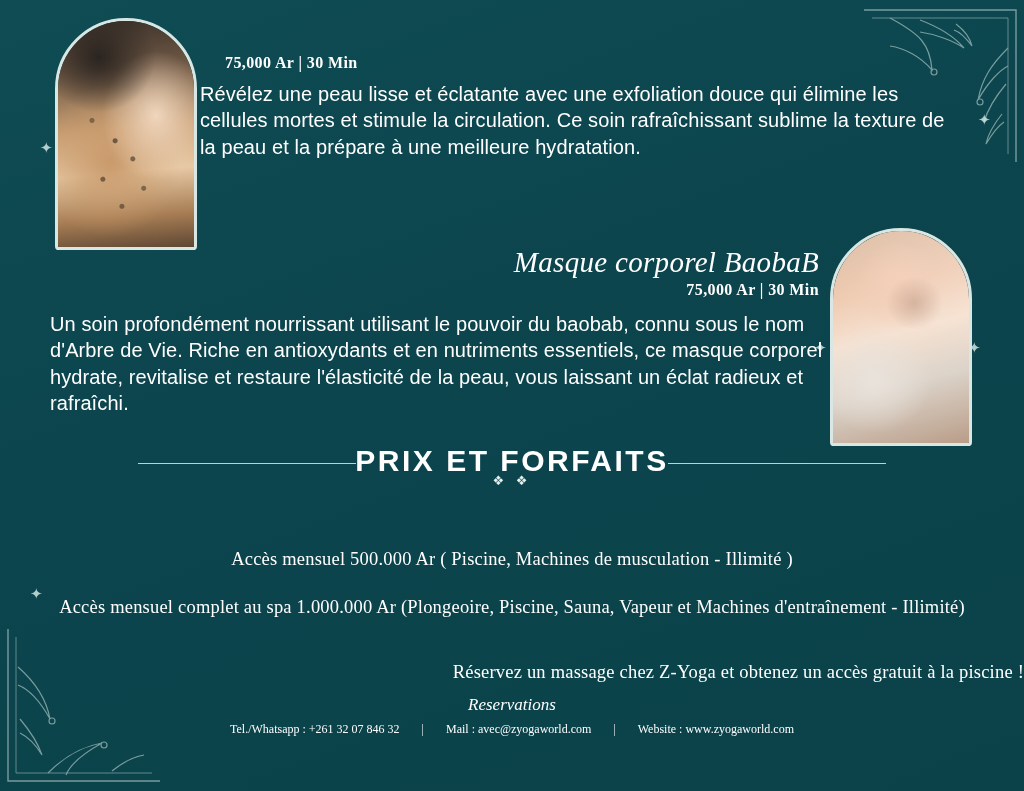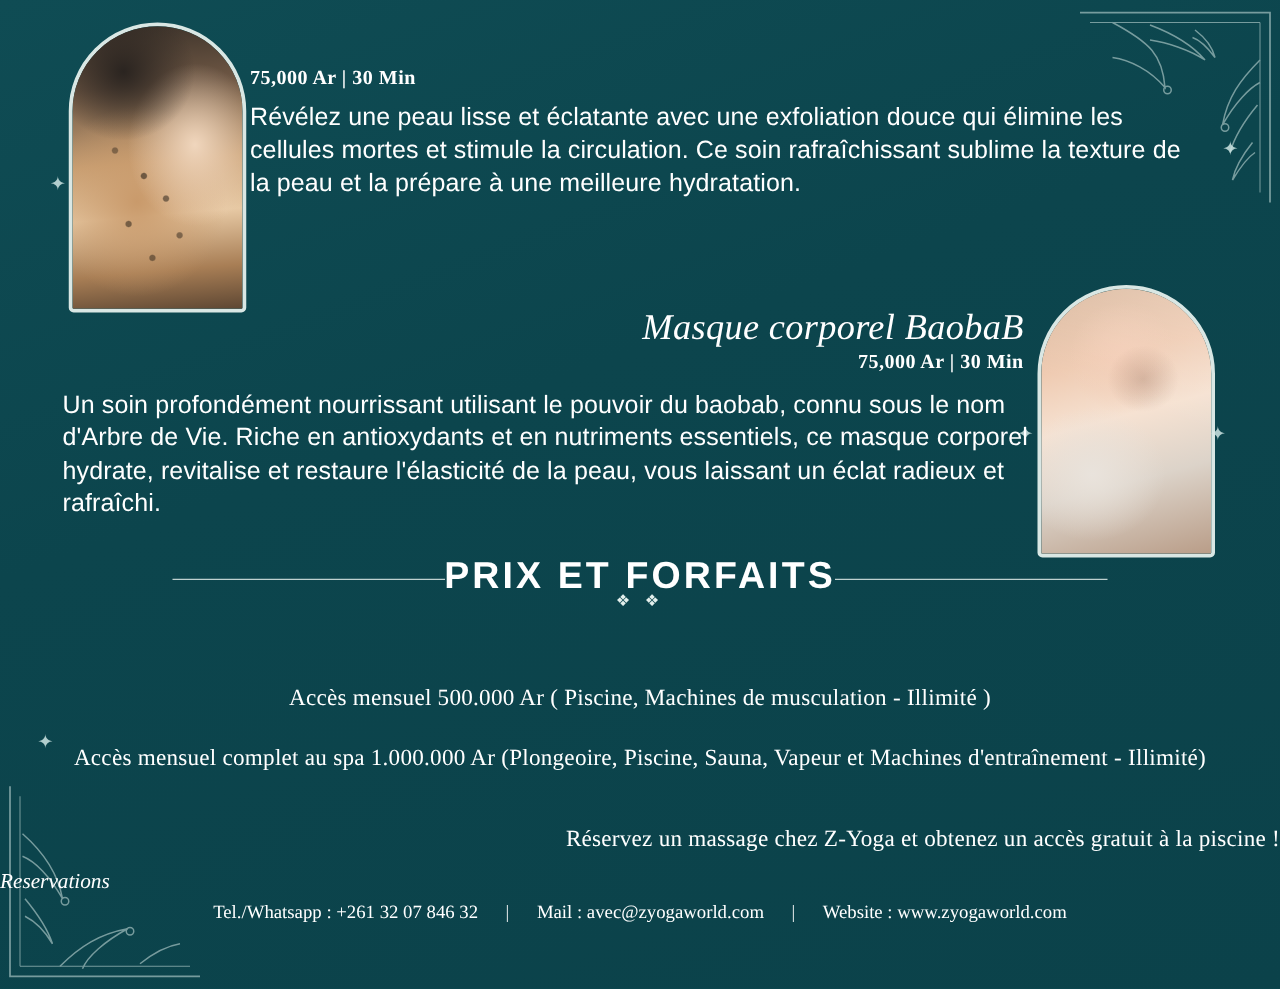--- a/index.html
+++ b/index.html
@@ -114,20 +114,21 @@
     font-weight: bold;
     font-size: 15.5px;
     color: #ffffff;
   }
   .svc-price {
     font-family: "Liberation Serif", serif;
     font-weight: bold;
     font-size: 16px;
     letter-spacing: 0.4px;
     color: #ffffff;
+    margin-left: 25px;
   }
   .svc-body {
     font-family: "Liberation Sans", sans-serif;
     font-size: 20px;
     line-height: 1.32;
     letter-spacing: 0.1px;
     color: #ffffff;
   }
 
   #block-gommage {
@@ -210,36 +211,37 @@
   }
   #price-1 { top: 504px; }
   #price-2 { top: 549px; }
   #price-3 { top: 594px; padding: 0 40px; line-height: 1.45; }
   #price-note { top: 662px; font-size: 18.5px; text-align: right; }
 
   #reservations-label {
     position: absolute;
     left: 0; right: 0;
     top: 695px;
+    text-align: center;
     font-family: "Liberation Serif", serif;
     font-style: italic;
     font-size: 17px;
     color: #ffffff;
   }
 
   #contact-row {
     position: absolute;
     left: 0; right: 0;
     top: 722px;
     display: flex;
     justify-content: center;
     align-items: center;
     gap: 22px;
     font-family: "Liberation Serif", serif;
-    font-size: 15px;
+    font-size: 12px;
     color: #ffffff;
   }
   #contact-row .sep { opacity: 0.9; }
 </style>
 </head>
 <body>
 
 <div class="page">
 
   <div class="corner tr">

